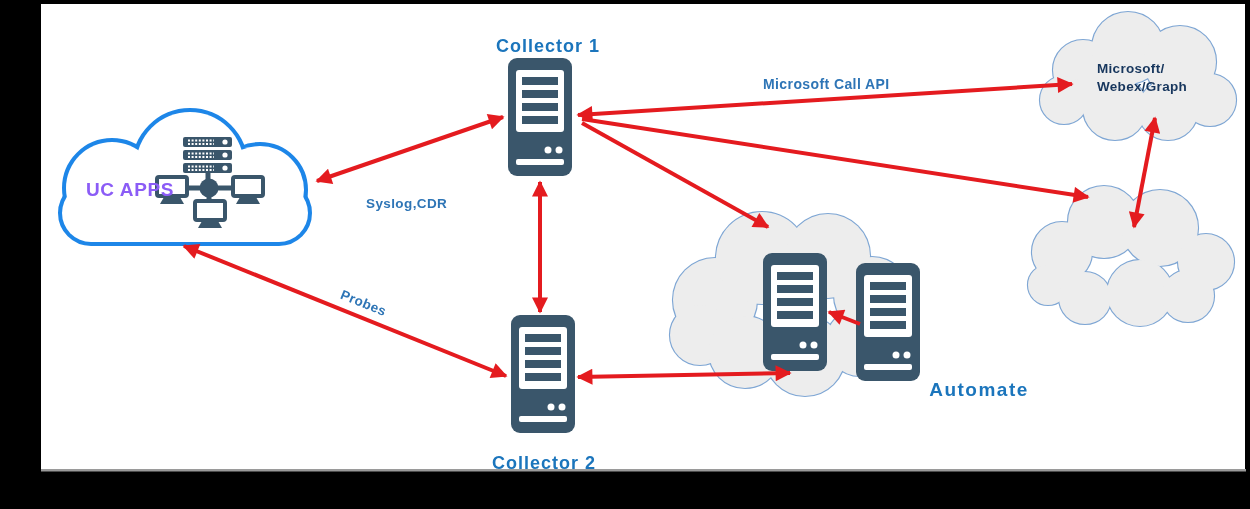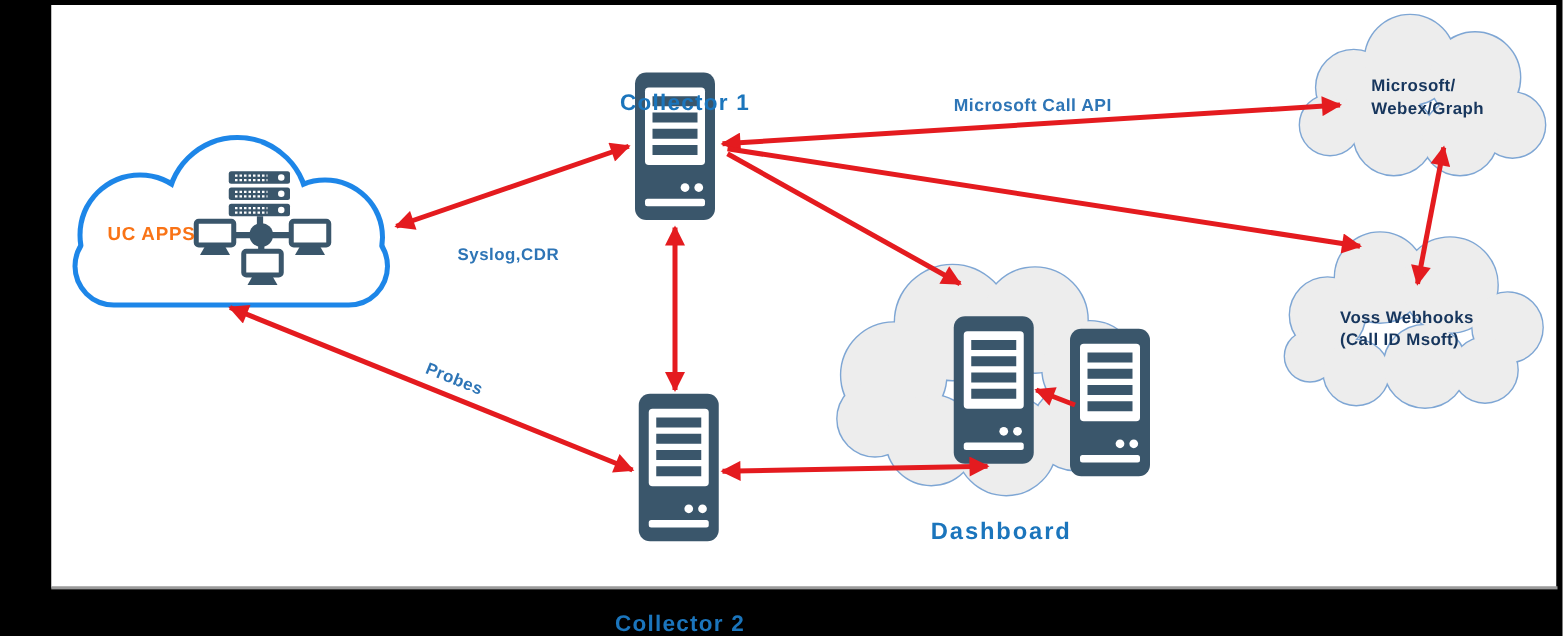--- a/index.html
+++ b/index.html
@@ -4,24 +4,24 @@
 <style>
   html,body{margin:0;padding:0;}
   body{
     width:1250px;height:509px;position:relative;background:#000;
     font-family:"Liberation Sans","DejaVu Sans",sans-serif;
     overflow:hidden;
   }
   .stage{position:absolute;inset:0;}
   svg{position:absolute;left:0;top:0;}
   .lbl{position:absolute;font-weight:bold;white-space:nowrap;}
-  .node-lbl{color:#1b75bc;font-size:18px;letter-spacing:1px;text-align:center;margin-top:36px;}
+  .node-lbl{color:#1b75bc;font-size:18px;letter-spacing:1px;text-align:center;}
   .edge-lbl{color:#2e75b6;font-size:13.5px;letter-spacing:0.4px;}
   .cloud-lbl{color:#17365d;font-size:13.5px;line-height:18px;letter-spacing:0.3px;}
-  .uc-lbl{color:#f97316;font-size:15px;letter-spacing:0.6px;}
+  .uc-lbl{color:#8b5cf6;font-size:19px;letter-spacing:0.6px;}
   .big{font-size:19px;letter-spacing:1.5px;}
 </style>
 </head>
 <body>
 
 <div class="stage">
 
 <svg width="1250" height="509" viewBox="0 0 1250 509">
   <defs>
     <marker id="ah" viewBox="0 0 10 10" refX="9" refY="5" markerWidth="4.6" markerHeight="4" orient="auto-start-reverse">
@@ -142,28 +142,24 @@
     <line x1="578" y1="377" x2="790" y2="373" marker-start="url(#ah)" marker-end="url(#ah)"></line>
     <line x1="860" y1="324" x2="829" y2="312" marker-end="url(#ah)"></line>
     <line x1="1155" y1="118" x2="1134" y2="227" marker-start="url(#ah)" marker-end="url(#ah)"></line>
   </g>
 </svg>
 
 <div class="lbl uc-lbl" style="left:86px;top:179px;">UC APPS</div>
 
 <div class="lbl node-lbl" style="left:488px;top:36px;width:120px;">Collector 1</div>
 <div class="lbl node-lbl" style="left:484px;top:453px;width:120px;">Collector 2</div>
-<div class="lbl node-lbl big" style="left:736px;top:379px;width:130px;">Dashboard</div>
+<div class="lbl node-lbl big" style="left:914px;top:379px;width:130px;">Automate</div>
 
 <div class="lbl edge-lbl" style="left:366px;top:161px;margin-top:35px;">Syslog,CDR</div>
 <div class="lbl edge-lbl" style="left:344px;top:287px;transform:rotate(22deg);transform-origin:left top;">Probes</div>
 <div class="lbl edge-lbl" style="left:763px;top:76px;font-size:14px;">Microsoft Call API</div>
 
 <div class="lbl cloud-lbl" style="left:1097px;top:60px;">
   <div>Microsoft/</div>
   <div>Webex/Graph</div>
 </div>
-<div class="lbl cloud-lbl" style="left:1072px;top:245px;">
-  <div>Voss Webhooks</div>
-  <div>(Call ID Msoft)</div>
-</div>
 
 </div>
 
 </body></html>

